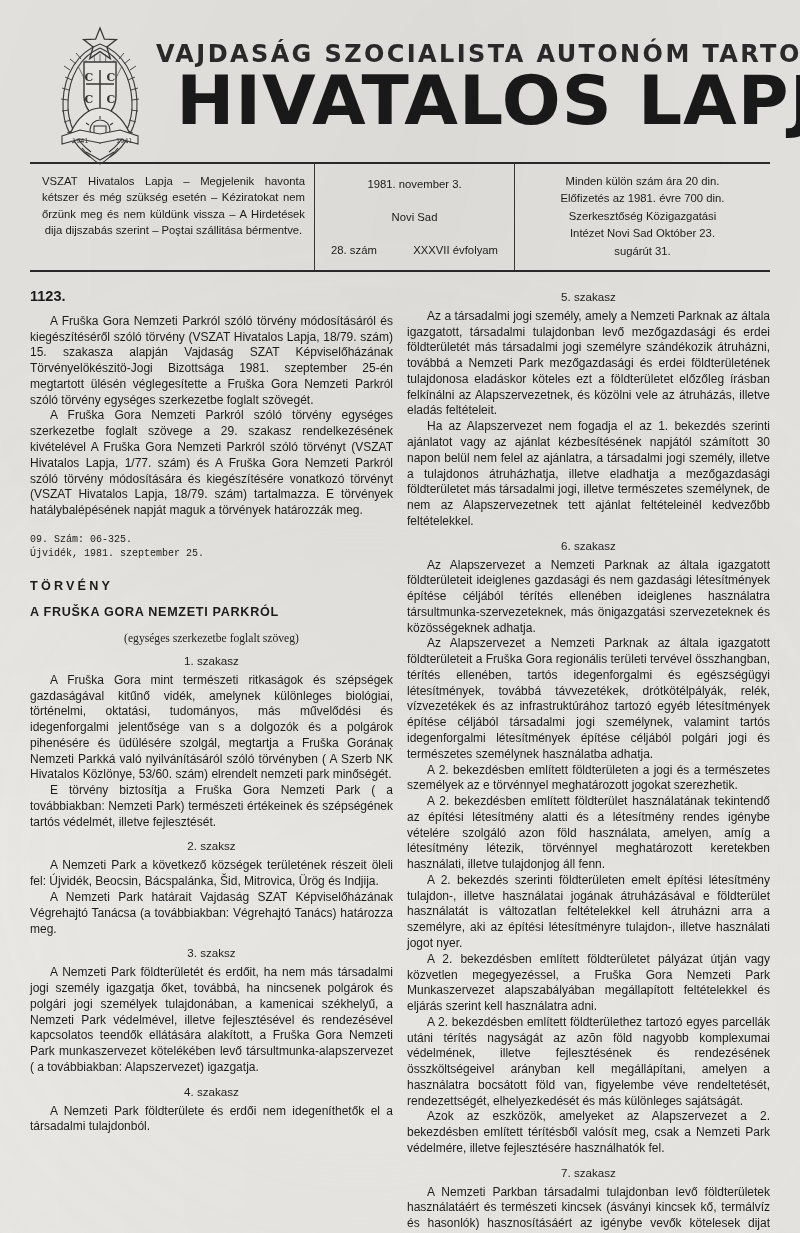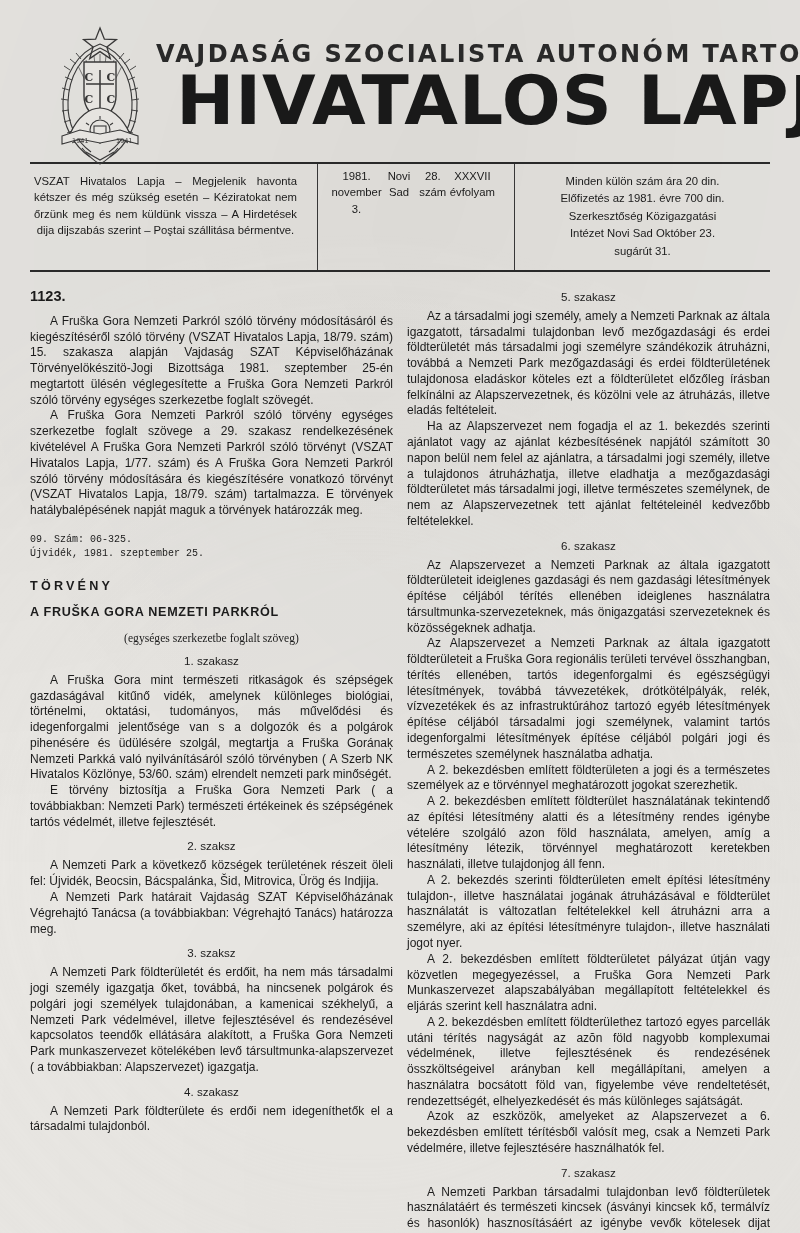--- a/index.html
+++ b/index.html
@@ -49,22 +49,22 @@
        rgba(255,255,255,0) 2px,
        rgba(255,255,255,.78) 2px,
        rgba(255,255,255,.78) 3.4px);
     -webkit-background-clip:text;background-clip:text;
   }
 
   
   .rule-top{border-top:2px solid #2b2b2b;margin:4px 0 0 0;}
   .infobar{display:flex;border-bottom:2.5px solid #2b2b2b;}
   .ib-cell{padding:9px 10px 10px;font-size:11.3px;line-height:1.45;text-align:center;}
-  .ib-left{flex:0 0 263px;border-right:1.5px solid #3a3a3a;text-align:justify;text-align-last:center;padding-left:4px;padding-right:20px;}
-  .ib-mid{flex:1;border-right:1.5px solid #3a3a3a;display:flex;flex-direction:row;justify-content:flex-start;padding-top:4px;}
+  .ib-left{flex:0 0 263px;border-right:1.5px solid #3a3a3a;text-align:justify;text-align-last:center;padding-left:4px;padding-right:9px;margin-left:8px;}
+  .ib-mid{flex:1;border-right:1.5px solid #3a3a3a;display:flex;flex-direction:column;justify-content:flex-start;padding-top:12px;}
   .ib-right{flex:0 0 235px;}
   .ib-mid .date{margin-bottom:17px;}
   .ib-mid .city{margin-bottom:16px;}
   .ib-mid .numrow{display:flex;justify-content:space-between;padding:0 6px;}
   .ib-right div{margin-bottom:1px;}
 
   
   .columns{display:flex;gap:14px;padding-top:16px;}
   .col{flex:1;min-width:0;}
   .doc-num{font-size:14.5px;font-weight:700;margin-bottom:10px;}
@@ -214,21 +214,21 @@
       <p class="para">Ha az Alapszervezet nem fogadja el az 1. bekezdés szerinti ajánlatot vagy az ajánlat kézbesítésének napjától számított 30 napon belül nem felel az ajánlatra, a társadalmi jogi személy, illetve a tulajdonos átruházhatja, illetve eladhatja a mezőgazdasági földterületet más társadalmi jogi, illetve természetes személynek, de nem az Alapszervezetnek tett ajánlat feltételeinél kedvezőbb feltételekkel.</p>
 
       <div class="sec">6. szakasz</div>
       <p class="para">Az Alapszervezet a Nemzeti Parknak az általa igazgatott földterületeit ideiglenes gazdasági és nem gazdasági létesítmények építése céljából térítés ellenében ideiglenes használatra társultmunka-szervezeteknek, más önigazgatási szervezeteknek és közösségeknek adhatja.</p>
       <p class="para">Az Alapszervezet a Nemzeti Parknak az általa igazgatott földterületeit a Fruška Gora regionális területi tervével összhangban, térítés ellenében, tartós idegenforgalmi és egészségügyi létesítmények, továbbá távvezetékek, drótkötélpályák, relék, vízvezetékek és az infrastruktúrához tartozó egyéb létesítmények építése céljából társadalmi jogi személynek, valamint tartós idegenforgalmi létesítmények építése céljából polgári jogi és természetes személynek használatba adhatja.</p>
       <p class="para">A 2. bekezdésben említett földterületen a jogi és a természetes személyek az e törvénnyel meghatározott jogokat szerezhetik.</p>
       <p class="para">A 2. bekezdésben említett földterület használatának tekintendő az építési létesítmény alatti és a létesítmény rendes igénybe vételére szolgáló azon föld használata, amelyen, amíg a létesítmény létezik, törvénnyel meghatározott keretekben használati, illetve tulajdonjog áll fenn.</p>
       <p class="para">A 2. bekezdés szerinti földterületen emelt építési létesítmény tulajdon-, illetve használatai jogának átruházásával e földterület használatát is változatlan feltételekkel kell átruházni arra a személyre, aki az építési létesítményre tulajdon-, illetve használati jogot nyer.</p>
       <p class="para">A 2. bekezdésben említett földterületet pályázat útján vagy közvetlen megegyezéssel, a Fruška Gora Nemzeti Park Munkaszervezet alapszabályában megállapított feltételekkel és eljárás szerint kell használatra adni.</p>
       <p class="para">A 2. bekezdésben említett földterülethez tartozó egyes parcellák utáni térítés nagyságát az azŏn föld nagyobb komplexumai védelmének, illetve fejlesztésének és rendezésének összköltségeivel arányban kell megállápítani, amelyen a használatra bocsátott föld van, figyelembe véve rendeltetését, rendezettségét, elhelyezkedését és más különleges sajátságát.</p>
-      <p class="para">Azok az eszközök, amelyeket az Alapszervezet a 6. bekezdésben említett térítésből valósít meg, csak a Nemzeti Park védelmére, illetve fejlesztésére használhatók fel.</p>
+      <p class="para">Azok az eszközök, amelyeket az Alapszervezet a 2. bekezdésben említett térítésből valósít meg, csak a Nemzeti Park védelmére, illetve fejlesztésére használhatók fel.</p>
 
       <div class="sec">7. szakasz</div>
       <p class="para">A Nemzeti Parkban társadalmi tulajdonban levő földterületek használatáért és természeti kincsek (ásványi kincsek kő, termálvíz és hasonlók) hasznosításáért az igénybe vevők kötelesek dijat fizetni.</p>
       <p class="para">Az 1. bekezdés szerinti igénybe vevőknek a tevékenységük során a Nemzeti Park természeti kincseit hasznosító tár-</p>
     </div>
 
   </div>
 </div>
 
 <div class="grain"></div>

